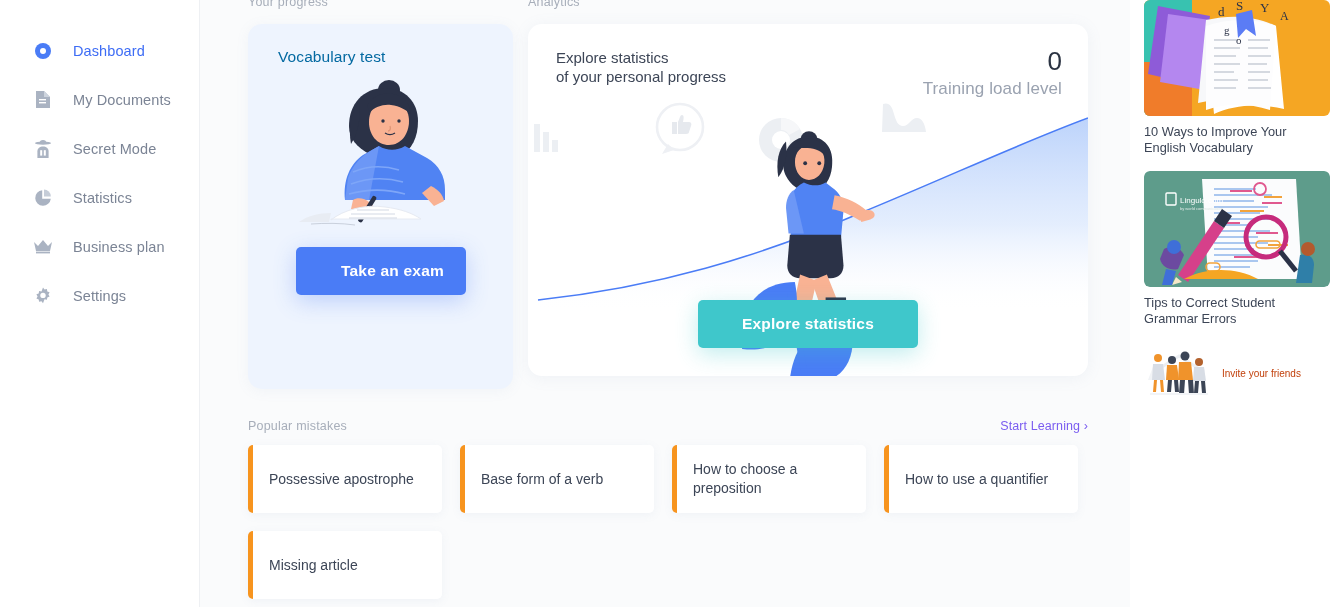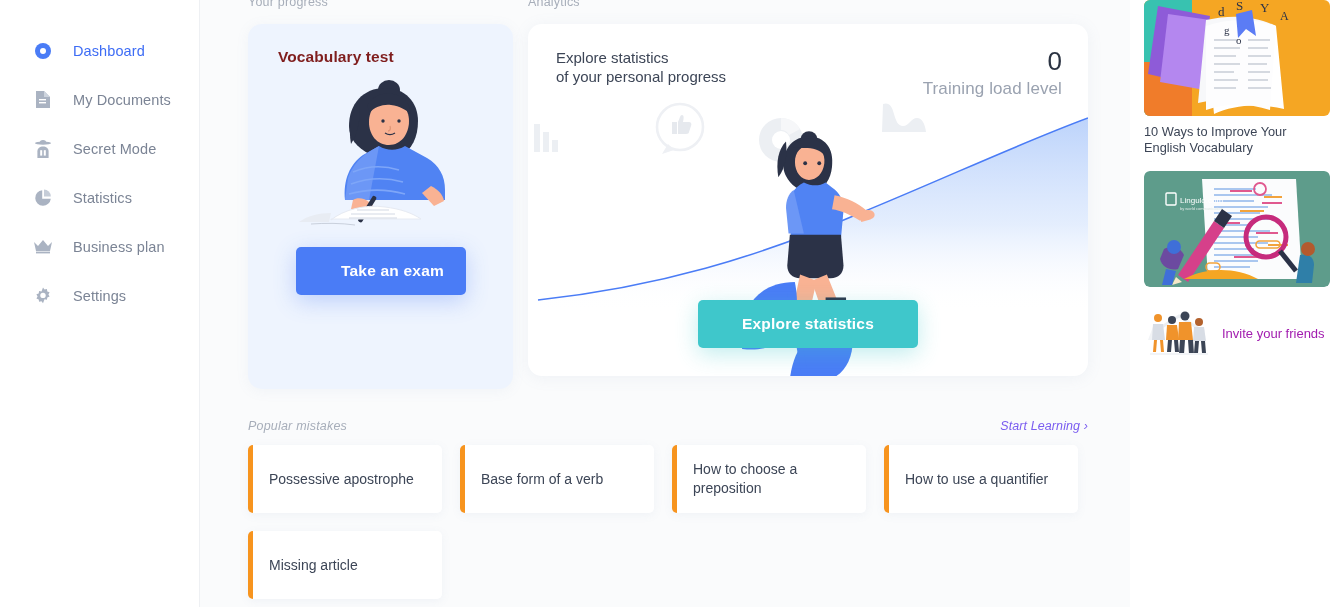--- a/index.html
+++ b/index.html
@@ -76,22 +76,22 @@
     margin-top: 12px;
     background: #eef4fe;
     border-radius: 14px;
     height: 365px;
     padding: 24px 0 0 0;
     position: relative;
     box-shadow: 0 2px 14px rgba(120,140,180,.07);
   }
   .card-vocab h3 {
     font-size: 15.5px;
-    font-weight: 700;
-    color: #7f1d1d;
+    font-weight: 400;
+    color: #0369a1;
     padding-left: 30px;
     letter-spacing: .1px;
   }
   .vocab-art { height: 160px; margin-top: 8px; position: relative; }
   .vocab-art svg { position: absolute; left: 50%; transform: translateX(-50%); top: 0; }
 
   .btn-exam {
     position: absolute;
     left: 50%; transform: translateX(-50%);
     top: 223px;
@@ -144,21 +144,21 @@
     font-weight: bold;
     border: none; border-radius: 5px;
     cursor: pointer;
     box-shadow: 0 6px 22px rgba(63,199,203,.32);
     z-index: 4;
     letter-spacing: .2px;
   }
 
   
   .mistakes-wrap { margin-top: 30px; position: relative; }
-  .mis-head { display: flex; justify-content: space-between; align-items: baseline; font-style: italic; }
+  .mis-head { display: flex; justify-content: space-between; align-items: baseline; }
   .start-learning {
     font-size: 12.5px; color: #7a5cf0; cursor: pointer; letter-spacing: .1px;
   }
   .mis-grid {
     margin-top: 12px;
     display: flex; flex-wrap: wrap; gap: 18px;
   }
   .mis-card {
     width: 194px; height: 68px;
     background: #fff;
@@ -194,21 +194,21 @@
     margin-top: 8px;
     font-size: 12.8px;
     color: #3c4556;
     line-height: 16px;
     width: 186px;
   }
   .invite {
     display: flex; align-items: center; gap: 8px;
     margin-top: 14px; cursor: pointer;
   }
-  .invite-txt { font-size: 13px; color: #a21caf; text-align: right; }
+  .invite-txt { font-size: 10px; color: #c2410c; text-align: right; }
 
   
   .scroll-gutter {
     position: absolute; right: 0; top: 0;
     width: 10px; height: 607px; background: #fafbfc;
   }
 </style>
 </head>
 <body>
 
@@ -532,20 +532,21 @@
           <circle cx="122" cy="66" r="20" fill="none" stroke="#c62b7c" stroke-width="5"></circle>
           <path d="M136 80l16 20" stroke="#2b3247" stroke-width="5"></path>
           <path d="M20 78c8-4 16-2 20 6l-6 14c-8 2-16-2-18-10z" fill="#6c4aa0"></path>
           <path d="M22 98l10 2-4 14H18z" fill="#3f6fd8"></path>
           <circle cx="30" cy="76" r="7" fill="#3f6fd8"></circle>
           <path d="M156 84c8-2 14 2 14 10l-2 18h-16z" fill="#2f7fa8"></path>
           <circle cx="164" cy="78" r="7" fill="#b35a2e"></circle>
           <path d="M40 108c22-12 52-12 74 0z" fill="#f5a623"></path>
         </svg>
       </div>
+      <div class="art-title">Tips to Correct Student Grammar Errors</div>
     </div>
 
     <div class="invite">
       <span>
         <svg width="70" height="58" viewBox="0 0 70 58">
           <path d="M10 30l25-16 25 16" fill="none" stroke="#eceff3" stroke-width="3"></path>
           <path d="M10 22l10 16H4z" fill="#f2f4f7"></path>
           <circle cx="14" cy="16" r="4" fill="#f0932b"></circle>
           <path d="M9 22h10l2 16H8z" fill="#d8dde5"></path>
           <path d="M10 38h3l-1 12h-3zM16 38h3l1 12h-3z" fill="#f0932b"></path>

